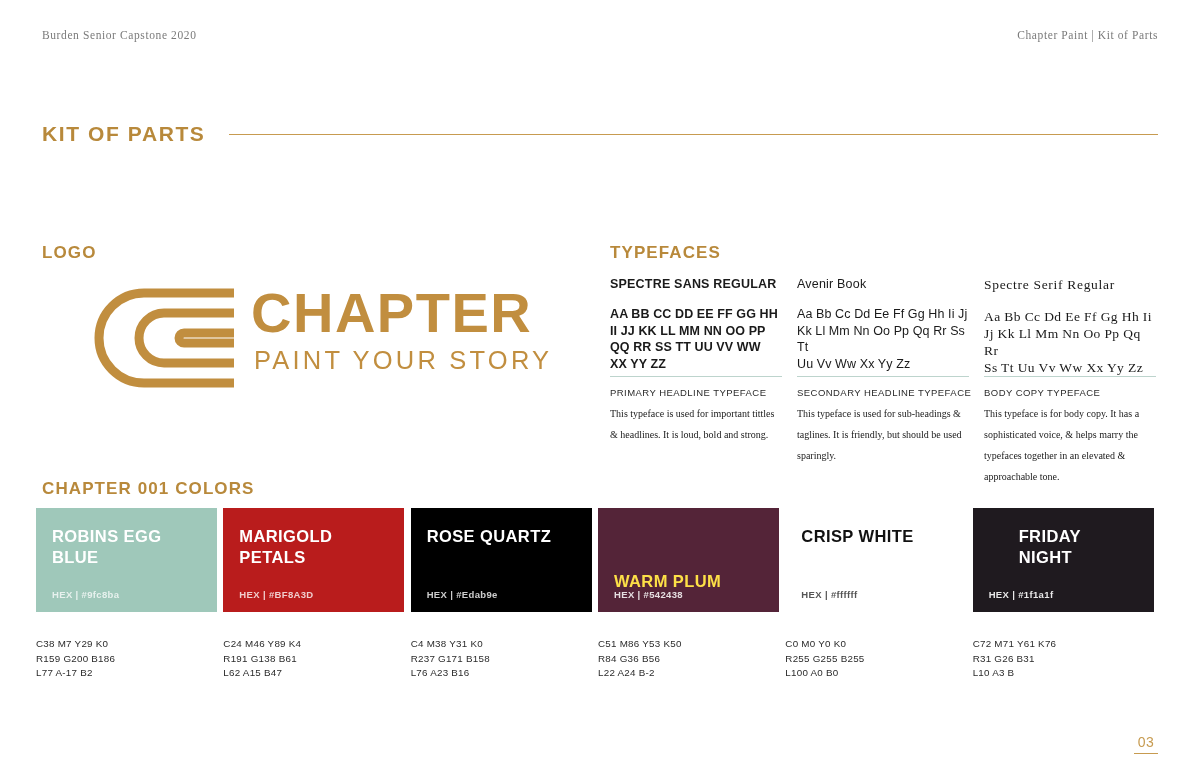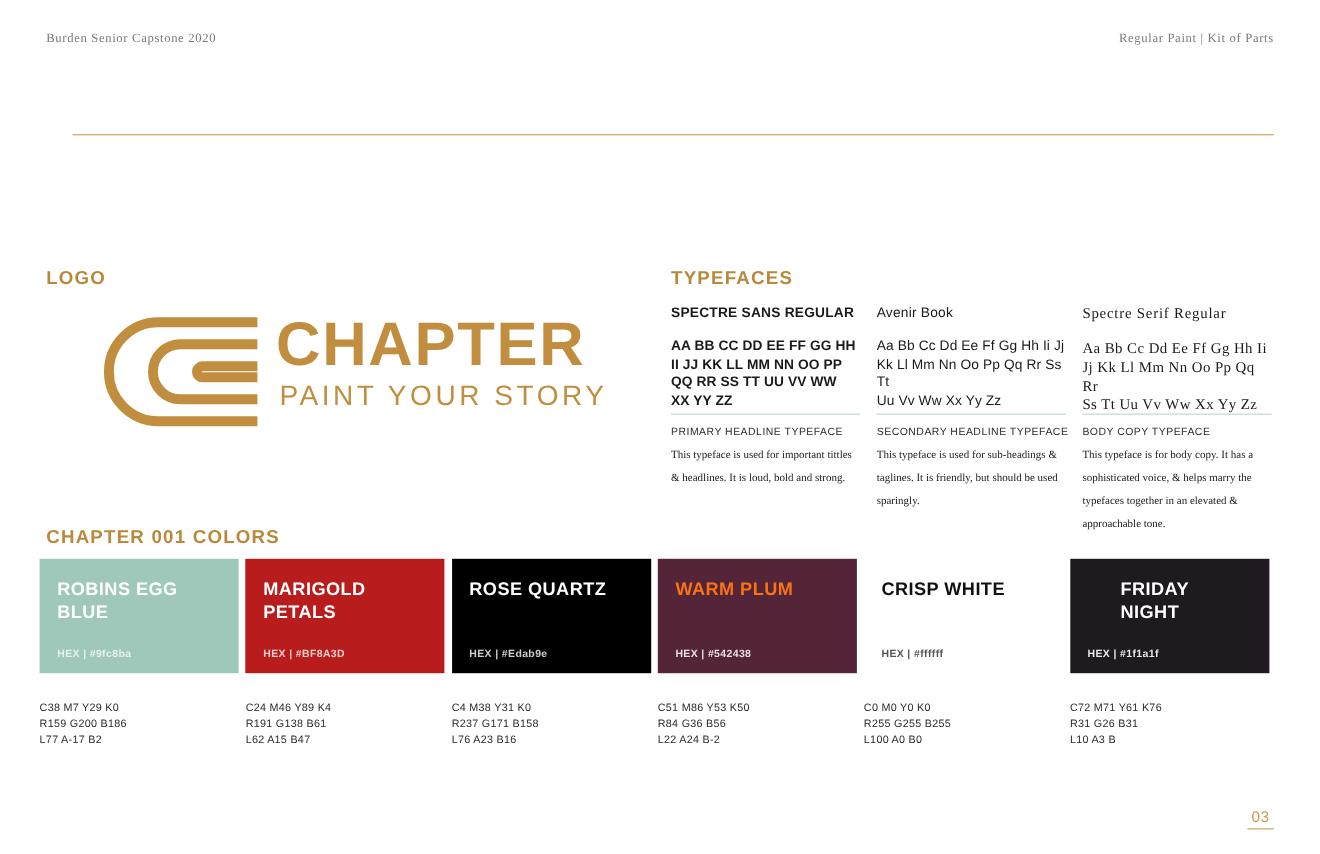--- a/index.html
+++ b/index.html
@@ -240,23 +240,24 @@
     background: #c79b50;
     margin: 3px auto 0 auto;
   }
 </style>
 </head>
 <body>
 
 <div class="page">
 
   <div class="running-head left">Burden Senior Capstone 2020</div>
-  <div class="running-head right">Regular Paint | Kit of Parts</div>
+  <div class="running-head right">Chapter Paint | Kit of Parts</div>
 
   <div class="page-title-row">
+    <div class="page-title">KIT OF PARTS</div>
     <div class="title-rule"></div>
   </div>
 
   <div class="section-heading" id="logo-heading">LOGO</div>
   <div class="section-heading" id="typefaces-heading">TYPEFACES</div>
   <div class="section-heading" id="colors-heading">CHAPTER 001 COLORS</div>
 
   <div class="logo-block">
     <div class="logo-mark">
       <svg width="150" height="106" viewBox="0 0 150 106">
@@ -343,21 +344,21 @@
       </div>
       <div class="swatch-values">
         <div>C4 M38 Y31 K0</div>
         <div>R237 G171 B158</div>
         <div>L76 A23 B16</div>
       </div>
     </div>
 
     <div class="swatch-cell">
       <div class="swatch" style="background: rgb(84, 36, 56);">
-        <div class="swatch-name" style="color: #f97316;">WARM PLUM</div>
+        <div class="swatch-name" style="color: #fde047; margin-top: 45px;">WARM PLUM</div>
         <div class="swatch-hex" style="color: rgba(255, 255, 255, 0.85);">HEX | #542438</div>
       </div>
       <div class="swatch-values">
         <div>C51 M86 Y53 K50</div>
         <div>R84 G36 B56</div>
         <div>L22 A24 B-2</div>
       </div>
     </div>
 
     <div class="swatch-cell">

